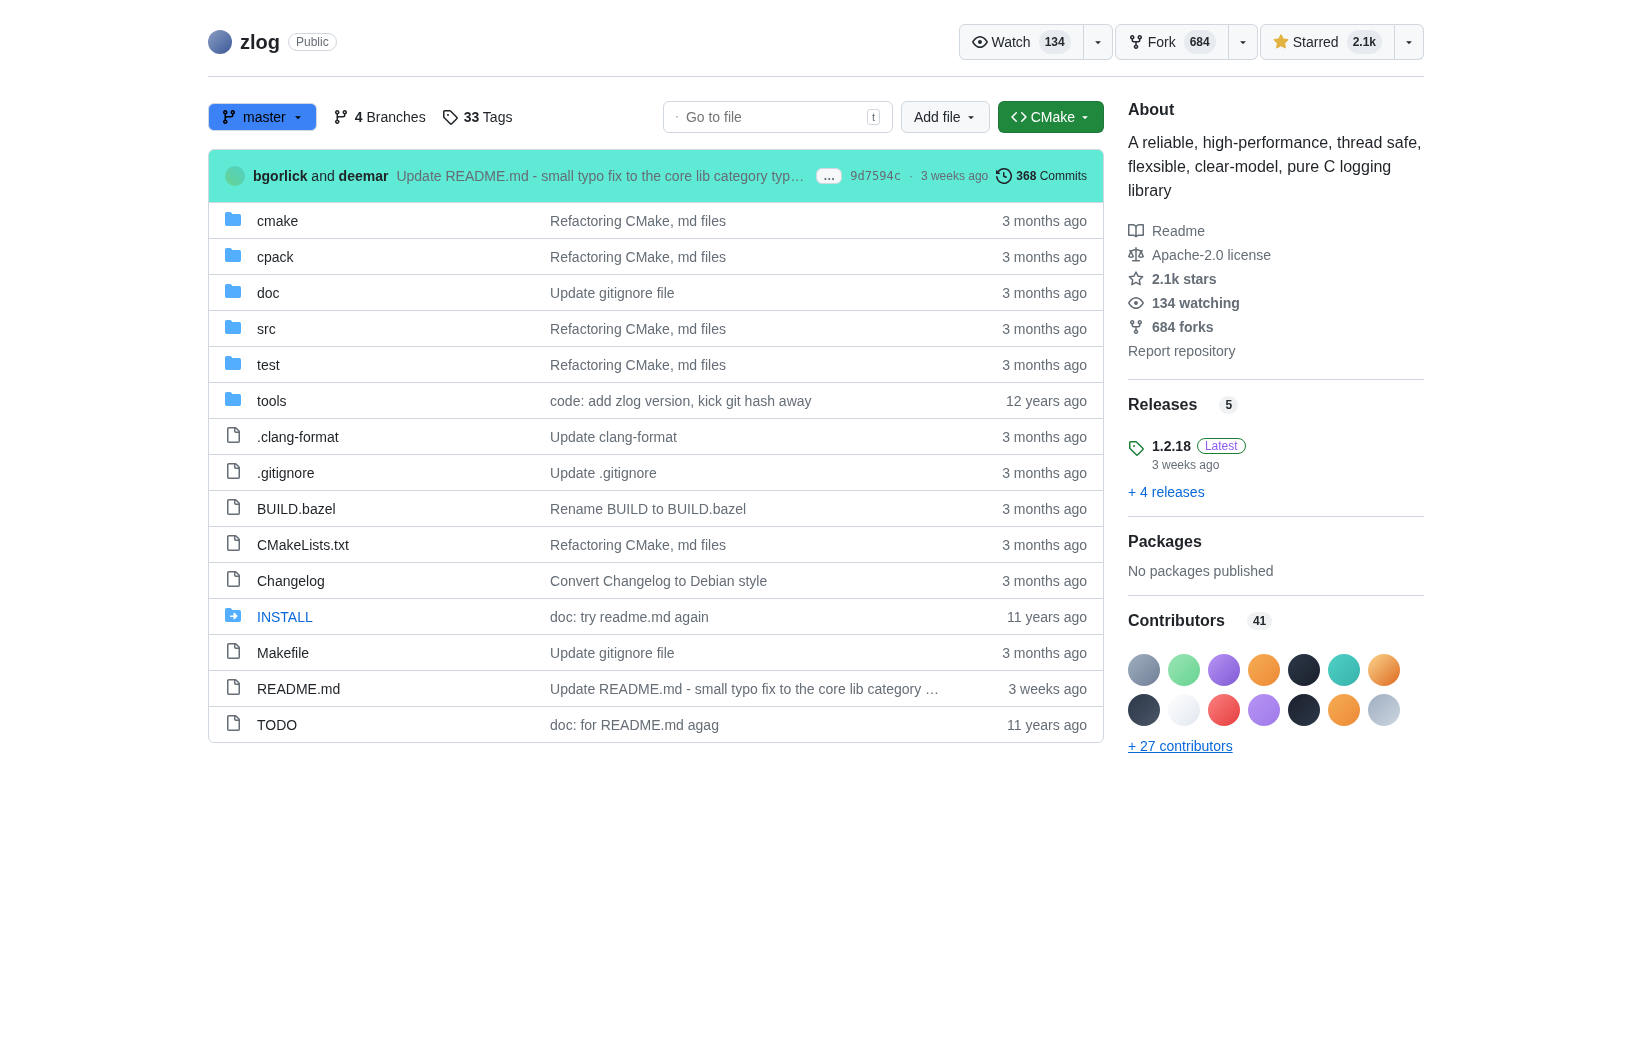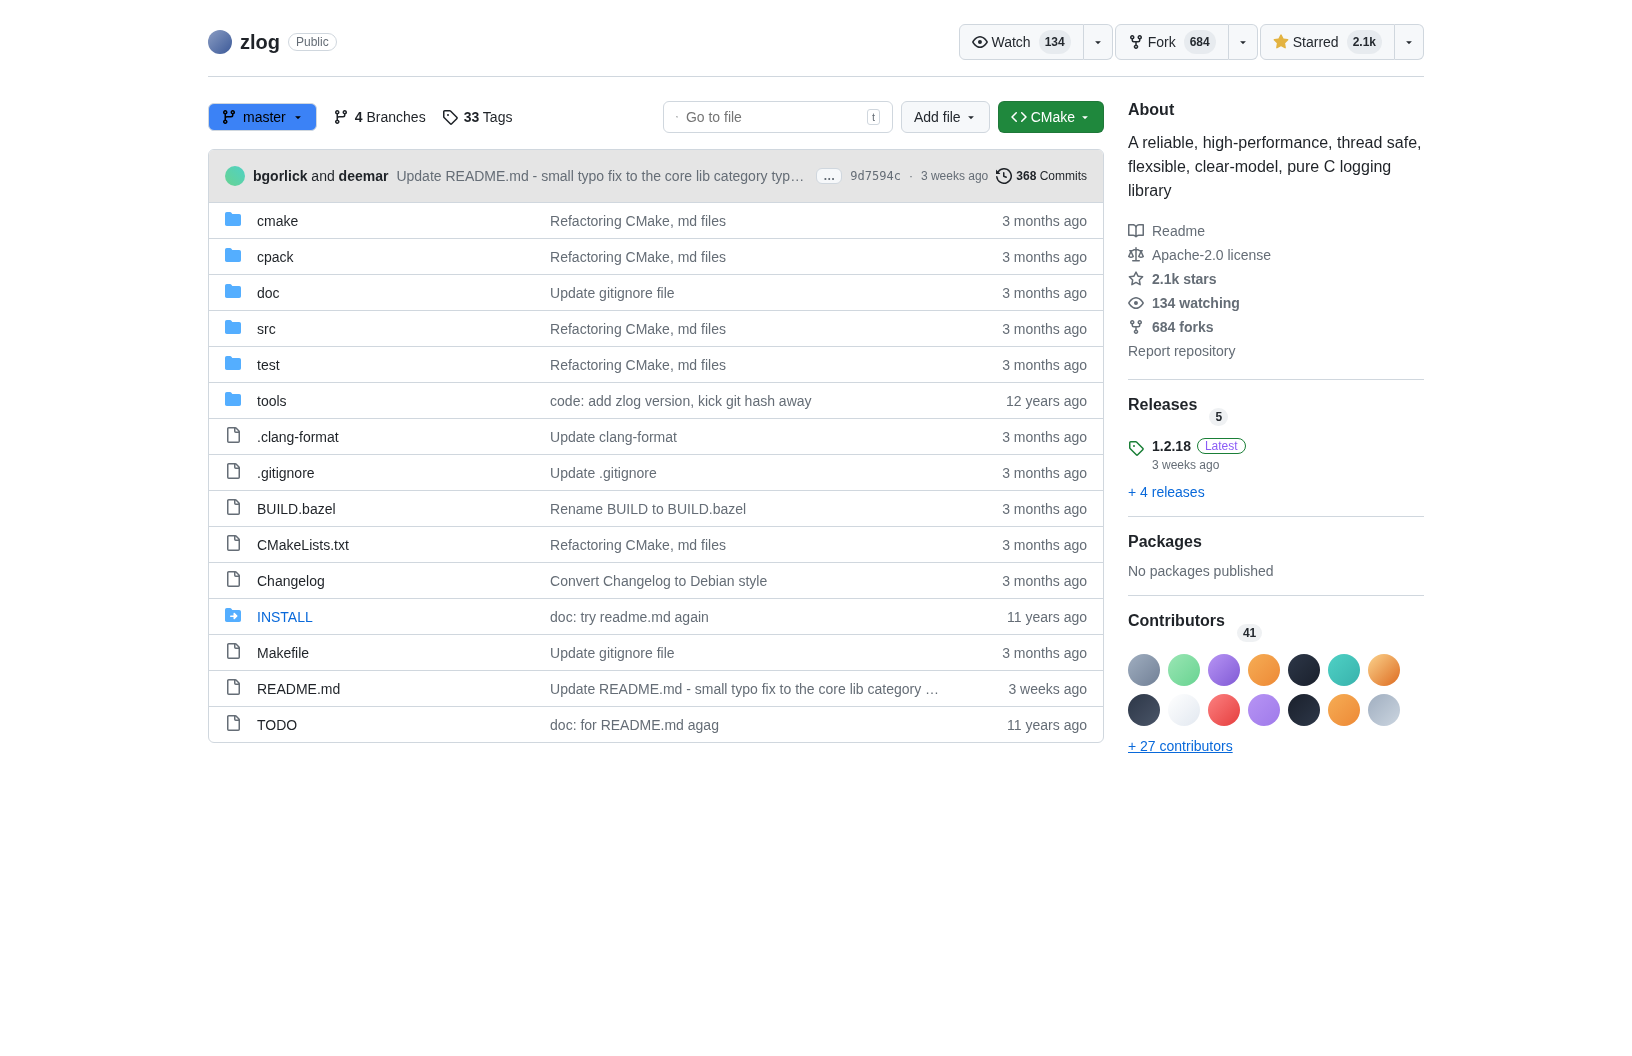--- a/index.html
+++ b/index.html
@@ -25,21 +25,21 @@
 .branch-btn { display: inline-flex; align-items: center; gap: 6px; padding: 5px 12px; border: 1px solid #d0d7de; border-radius: 6px; background: #3b82f6; font-size: 14px; font-weight: 500; cursor: pointer; }
 .nav-links { display: flex; gap: 16px; align-items: center; }
 .nav-link { display: inline-flex; align-items: flex-start; gap: 6px; color: #1f2328; font-size: 14px; cursor: pointer; }
 .nav-link b { font-weight: 600; }
 .nav-right { margin-left: auto; display: flex; gap: 8px; }
 .search-box { position: relative; display: flex; align-items: center; border: 1px solid #d0d7de; border-radius: 6px; padding: 5px 12px; width: 230px; background: #fff; }
 .search-box input { border: none; outline: none; font-size: 14px; flex: 1; margin-left: 8px; color: #656d76; background: transparent; }
 .kbd { font-size: 11px; color: #656d76; border: 1px solid #d0d7de; border-radius: 3px; padding: 1px 4px; }
 .btn-primary { background: #1f883d; color: #fff; border-color: rgba(31,35,40,0.15); }
 .file-box { border: 1px solid #d0d7de; border-radius: 6px; overflow: hidden; }
-.commit-bar { display: flex; align-items: center; padding: 16px; background: #e5e5e5; border-bottom: 1px solid #d0d7de; gap: 8px; font-size: 14px; }
+.commit-bar { display: flex; align-items: center; padding: 16px; background: #5eead4; border-bottom: 1px solid #d0d7de; gap: 8px; font-size: 14px; }
 .commit-avatar { width: 20px; height: 20px; border-radius: 50%; background: linear-gradient(45deg,#68d391,#4fd1c5); flex-shrink: 0; }
 .commit-authors b { font-weight: 600; }
 .commit-msg { color: #656d76; flex: 1; overflow: hidden; text-overflow: ellipsis; white-space: nowrap; }
 .commit-meta { display: flex; align-items: center; gap: 8px; color: #656d76; font-size: 12px; white-space: nowrap; }
 .dots { background: #f6f8fa; border: 1px solid #d0d7de; border-radius: 6px; padding: 0 6px; font-weight: bold; line-height: 14px; }
 .commit-link { font-family: ui-monospace, monospace; font-size: 12px; color: #656d76; }
 .commits-count { display: flex; align-items: center; gap: 4px; color: #1f2328; }
 .commits-count b { font-weight: 600; }
 .file-row { display: flex; align-items: center; padding: 8px 16px; border-bottom: 1px solid #d0d7de; font-size: 14px; }
 .file-row:last-child { border-bottom: none; }
@@ -48,21 +48,21 @@
 .file-name { width: 34%; color: #1f2328; cursor: pointer; }
 .file-name.link { color: #0969da; }
 .file-commit { flex: 1; color: #656d76; cursor: pointer; overflow: hidden; text-overflow: ellipsis; white-space: nowrap; }
 .file-date { color: #656d76; text-align: right; width: 120px; }
 .sidebar h2 { font-size: 16px; font-weight: 600; margin-bottom: 12px; }
 .sidebar p.desc { font-size: 16px; margin-bottom: 16px; line-height: 1.5; }
 .meta-list { list-style: none; margin-bottom: 16px; }
 .meta-list li { display: flex; align-items: center; gap: 8px; padding: 4px 0; font-size: 14px; color: #656d76; cursor: pointer; }
 .meta-list li svg { color: #656d76; }
 .sidebar-section { border-top: 1px solid #d0d7de; padding-top: 16px; margin-top: 16px; }
-.section-header { display: flex; align-items: flex-end; gap: 8px; cursor: pointer; }
+.section-header { display: flex; align-items: flex-start; gap: 18px; cursor: pointer; }
 .release-item { display: flex; gap: 8px; margin-top: 12px; }
 .release-tag-icon { color: #1a7f37; margin-top: 2px; }
 .release-info { display: flex; flex-direction: column; gap: 4px; }
 .release-row { display: flex; gap: 6px; }
 .release-version { font-weight: 600; }
 .tag-latest { color: #8b5cf6; border: 1px solid #1a7f37; border-radius: 2em; padding: 0 7px; font-size: 12px; font-weight: 500; }
 .release-date { font-size: 12px; color: #656d76; }
 .link-more { color: #0969da; font-size: 14px; cursor: pointer; margin-top: 12px; display: inline-block; }
 .muted { color: #656d76; font-size: 14px; }
 .contrib-avatars { display: flex; flex-wrap: wrap; gap: 8px; margin-top: 12px; }

